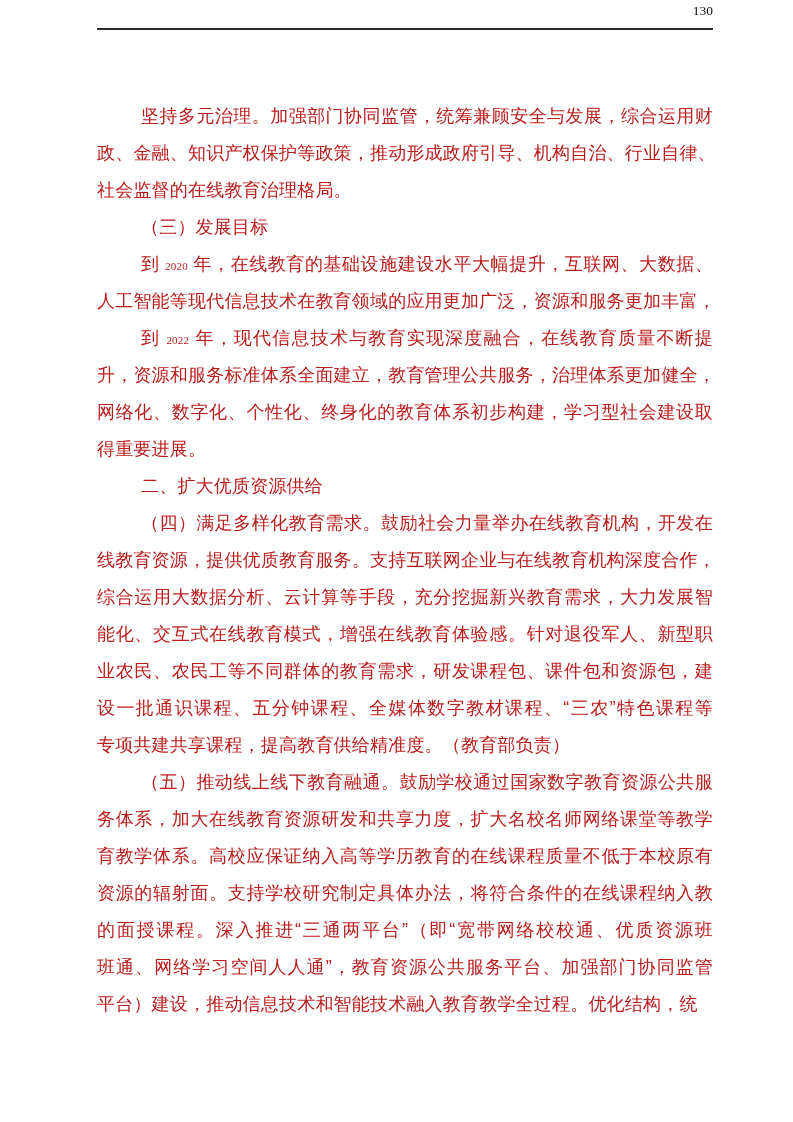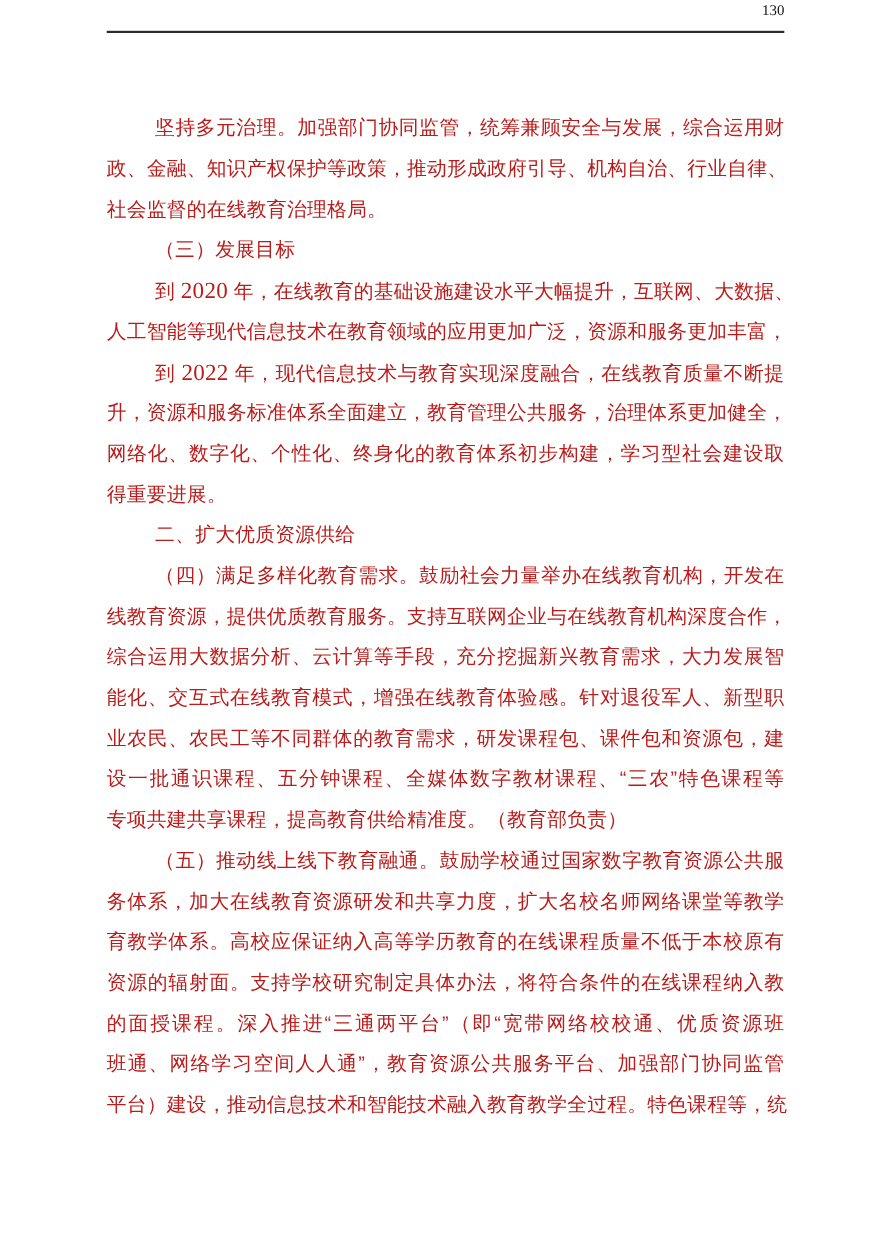--- a/index.html
+++ b/index.html
@@ -50,21 +50,21 @@
   }
   .line.fill {
     text-align: justify;
     text-align-last: justify;
   }
   .line.indent {
     padding-left: 44px;
   }
   .num {
     font-family: "Liberation Serif", serif;
-    font-size: 21px;
+    font-size: 11px;
   }
 </style>
 </head>
 <body>
 
 <div class="page">
   <div class="content">
     <div class="pagenum-row">
       <span class="pagenum">130</span>
     </div>
@@ -87,16 +87,16 @@
         <div class="line fill">能化、交互式在线教育模式，增强在线教育体验感。针对退役军人、新型职</div>
         <div class="line fill">业农民、农民工等不同群体的教育需求，研发课程包、课件包和资源包，建</div>
         <div class="line fill">设一批通识课程、五分钟课程、全媒体数字教材课程、“三农”特色课程等</div>
         <div class="line">专项共建共享课程，提高教育供给精准度。（教育部负责）</div>
         <div class="line indent fill">（五）推动线上线下教育融通。鼓励学校通过国家数字教育资源公共服</div>
         <div class="line fill">务体系，加大在线教育资源研发和共享力度，扩大名校名师网络课堂等教学</div>
         <div class="line fill">育教学体系。高校应保证纳入高等学历教育的在线课程质量不低于本校原有</div>
         <div class="line fill">资源的辐射面。支持学校研究制定具体办法，将符合条件的在线课程纳入教</div>
         <div class="line fill">的面授课程。深入推进“三通两平台”（即“宽带网络校校通、优质资源班</div>
         <div class="line fill">班通、网络学习空间人人通”，教育资源公共服务平台、加强部门协同监管</div>
-        <div class="line">平台）建设，推动信息技术和智能技术融入教育教学全过程。特色课程等，统</div>
+        <div class="line">平台）建设，推动信息技术和智能技术融入教育教学全过程。优化结构，统</div>
       </div>
   </div>
 </div>
 
 </body></html>

